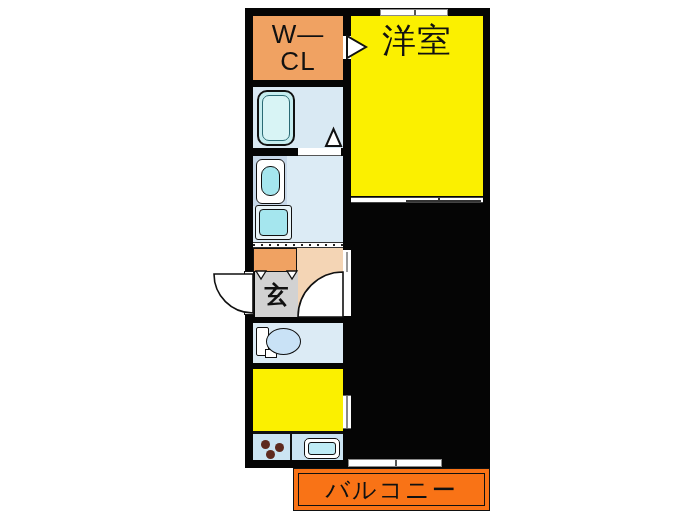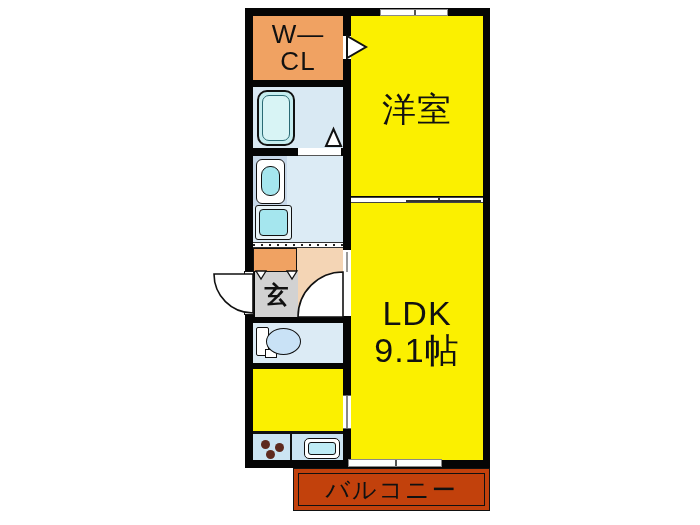--- a/index.html
+++ b/index.html
@@ -9,23 +9,23 @@
   
   .wall-base{background:#050505;}
   
   .room{display:flex;align-items:center;justify-content:center;}
   .yellow{background:#FBF000;}
   .orange{background:#F0A262;}
   .wet{background:#DCEBF5;}
   .bath{background:#D9E9F3;}
   .gray{background:#D2D2D2;}
   .peach{background:#F4D5B5;}
-  .beige{background:#c2410c;}
+  .beige{background:#f97316;}
   
-  .room-label{display:flex;flex-direction:column;align-items:center;justify-content:center;
+  .room-label{display:flex;flex-direction:column;align-items:center;justify-content:flex-start;
               text-align:center;font-size:34px;line-height:37px;font-weight:500;letter-spacing:1px;}
   .wcl-label{font-size:26px;line-height:27px;letter-spacing:1px;font-weight:500;}
   .genkan-label{font-size:24px;font-weight:600;}
   .balcony-label{font-size:24px;letter-spacing:2px;font-weight:500;}
   
   .win{background:#fff;border:1px solid #8a8a8a;}
   .win .tick{position:absolute;top:0;bottom:0;width:2px;background:#555;}
   .gap{background:#fff;}
   .slide-strip{background:#fff;border-top:1px solid #444;border-bottom:1px solid #444;}
   .slide-strip .dashes{position:absolute;left:2px;width:40%;top:40%;height:22%;
@@ -62,24 +62,20 @@
   </div>
 
   <div class="abs bath" style="left:253px;top:87px;width:90px;height:61px;"></div>
 
   <div class="abs wet" style="left:253px;top:156px;width:90px;height:86px;"></div>
 
   <div class="abs wet" style="left:253px;top:323px;width:90px;height:40px;"></div>
 
   <div class="abs yellow" style="left:253px;top:369px;width:90px;height:91px;"></div>
 
-  <div class="abs yellow room-label" style="left:351px;top:203px;width:132px;height:257px;">
-    <div>LDK</div>
-    <div>9.1帖</div>
-  </div>
 
   <div class="abs peach" style="left:297px;top:248px;width:46px;height:69px;"></div>
 
   <div class="abs orange" style="left:253px;top:248px;width:44px;height:24px;border:1.5px solid #111;"></div>
 
   <div class="abs gray room" style="left:255px;top:272px;width:43px;height:45px;">
     <span class="genkan-label">玄</span>
   </div>
 
   <svg class="abs" style="left:255px;top:270px;" width="45" height="11" viewBox="0 0 45 11">

